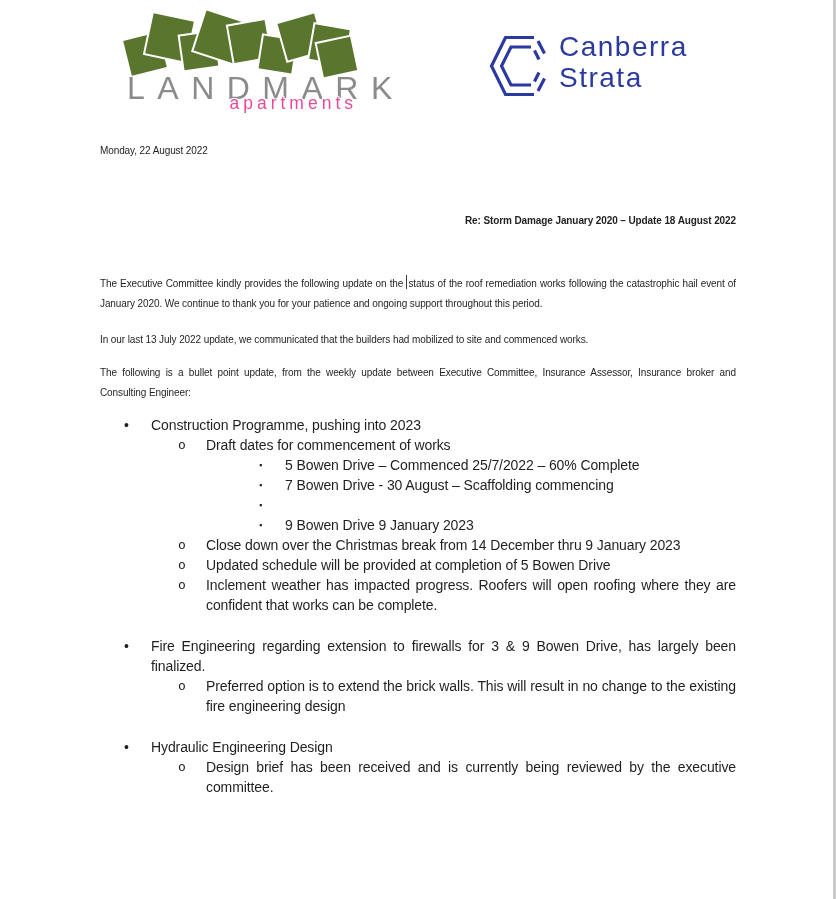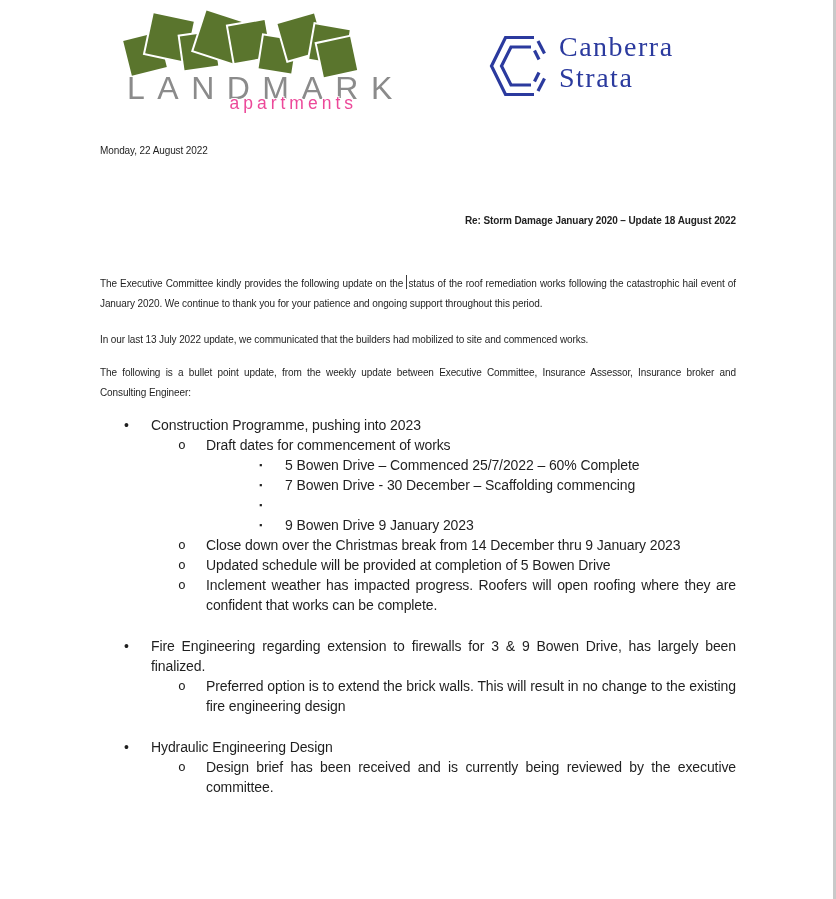--- a/index.html
+++ b/index.html
@@ -32,21 +32,21 @@
     position: absolute; right: 2px; top: 80px;
     font-size: 17.5px; letter-spacing: 4px; color: #ec4899; white-space: nowrap;
     text-shadow: -1px -1px 0 #fff, 1px -1px 0 #fff, -1px 1px 0 #fff, 1px 1px 0 #fff;
   }
 
   
   .canberra { position: absolute; left: 488px; top: 31px; display: flex; }
   .canberra svg { display: block; margin-top: 3px; }
   .canberra-text {
     margin-left: 13px;
-    font-family: Liberation Serif, serif;
+    font-family: Liberation Sans, sans-serif;
     font-size: 28px; line-height: 31px; letter-spacing: 1.5px;
     color: #2b3a9e; white-space: nowrap;
   }
 
   
   .letter { position: absolute; left: 100px; top: 0; width: 636px; padding-top: 141px; }
   .letter p { margin: 0; font-size: 10px; line-height: 20px; letter-spacing: -0.1px; }
   .salutation { margin-top: 47px !important; }
   .subject { margin-top: 50px !important; text-align: right; font-weight: bold; }
   .p1 { margin-top: 43px !important; text-align: justify; }
@@ -124,21 +124,21 @@
       <div class="li l2">
           <span class="marker m2">o</span>
           <span class="li-text">Draft dates for commencement of works</span>
         </div>
       <div class="li l3">
           <span class="marker m3">▪</span>
           <span class="li-text">5 Bowen Drive – Commenced 25/7/2022 – 60% Complete</span>
         </div>
       <div class="li l3">
           <span class="marker m3">▪</span>
-          <span class="li-text">7 Bowen Drive - 30 December – Scaffolding commencing</span>
+          <span class="li-text">7 Bowen Drive - 30 August – Scaffolding commencing</span>
         </div>
       <div class="li l3">
           <span class="marker m3">▪</span>
         </div>
       <div class="li l3">
           <span class="marker m3">▪</span>
           <span class="li-text">9 Bowen Drive 9 January 2023</span>
         </div>
       <div class="li l2">
           <span class="marker m2">o</span>

